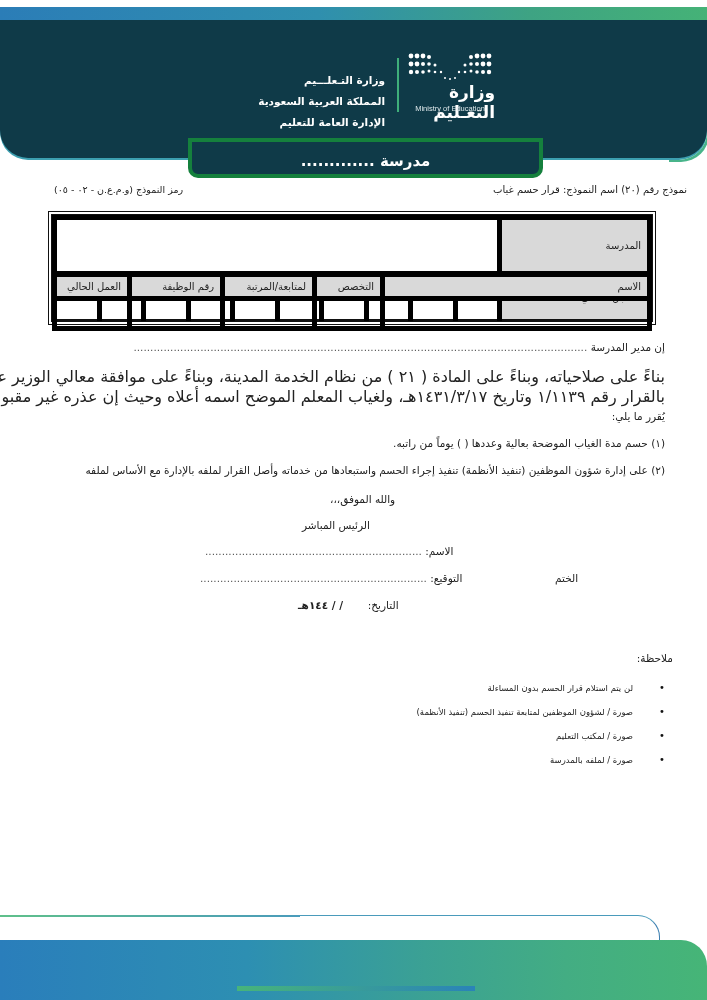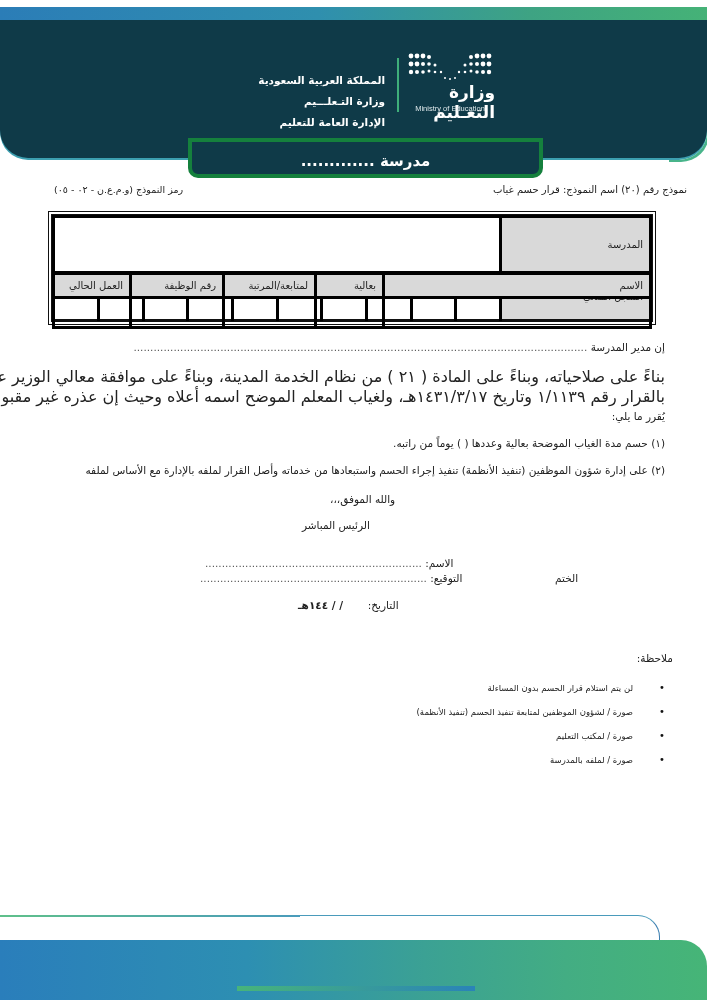--- a/index.html
+++ b/index.html
@@ -29,21 +29,21 @@
     color: #fff; font-size: 15px; font-weight: bold; text-align: center; line-height: 38px; }
 
   
   .meta-right { position: absolute; right: 20px; top: 184px; font-size: 10px; color: #222; }
   .meta-left { position: absolute; left: 54px; top: 184px; font-size: 9.5px; color: #222; }
 
   
   .info-table { position: absolute; left: 48px; top: 211px; width: 608px; height: 114px;
     border: 3px double #111; border-width: 4px; }
   .info-table table { width: 100%; height: 100%; border-collapse: collapse; table-layout: fixed; }
-  .info-table td { border: 3px solid #000000; font-size: 10px; padding: 0 6px; vertical-align: middle; text-align: right; }
+  .info-table td { border: 5px solid #000000; font-size: 10px; padding: 0 6px; vertical-align: middle; text-align: right; }
   .info-table td.lbl { background: #d9d9d9; }
   .info-table tr.r1 td { height: 30px; border-bottom: 2px solid #111; }
   .info-table tr.r2 td { height: 25px; border-bottom: 2px solid #111; }
   .info-table tr.r3 td { height: 24px; background: #d9d9d9; border-bottom: 2px solid #111; }
   .info-table tr.r4 td { height: 30px; }
 
   
   .line { position: absolute; right: 42px; font-size: 10.5px; color: #222; white-space: nowrap; }
   .dots { color: #555; letter-spacing: 0.5px; }
   .para { position: absolute; right: 42px; width: 625px; font-size: 16px; line-height: 20px; text-align: right; color: #222; }
@@ -65,22 +65,22 @@
     border-top-right-radius: 26px; }
   .footer-bar { position: absolute; left: 237px; top: 986px; width: 238px; height: 5px;
     background: linear-gradient(to right, #47b47a, #2a83b8); }
 </style>
 </head>
 <body>
 
 <div class="top-strip"></div>
 <div class="header-band">
   <div class="org-lines">
+    <div>وزارة التـعلـــيم</div>
     <div>المملكة العربية السعودية</div>
-    <div>وزارة التـعلـــيم</div>
     <div>الإدارة العامة للتعليم ..........</div>
   </div>
 </div>
 <div class="logo-divider"></div>
 <div class="logo">
   <svg class="logo-dots" viewBox="0 0 86 30">
     <g fill="#ffffff">
       <circle cx="4" cy="4" r="2.4"></circle>
         <circle cx="10" cy="4" r="2.4"></circle>
         <circle cx="16" cy="4" r="2.4"></circle>
@@ -163,21 +163,21 @@
     <colgroup>
       <col style="width:267px">
         <col style="width:68px">
         <col style="width:92px">
         <col style="width:93px">
         <col>
     </colgroup>
     <tbody>
         <tr class="r3">
       <td>الاسم</td>
-      <td>بعالية</td>
+      <td>التخصص</td>
       <td>لمتابعة/المرتبة</td>
       <td>رقم الوظيفة</td>
       <td>العمل الحالي</td>
     </tr>
     <tr class="r4">
       <td></td>
       <td></td>
       <td></td>
       <td></td>
       <td></td>
@@ -194,21 +194,21 @@
   <div style="white-space:nowrap;">بناءً على صلاحياته، وبناءً على المادة ( ٢١ ) من نظام الخدمة المدينة، وبناءً على موافقة معالي الوزير على إعطاء بعض الصلاحيات لمديري المدارس</div>
   <div style="white-space:nowrap;">بالقرار رقم ١/١١٣٩ وتاريخ ١٤٣١/٣/١٧هـ، ولغياب المعلم الموضح اسمه أعلاه وحيث إن عذره غير مقبول، وبمقتضى النظام.</div>
 </div>
 <div class="line" style="top:410px;">يُقرر ما يلي:</div>
 <div class="line" style="top:437px;">(١) حسم مدة الغياب الموضحة بعالية وعددها (          ) يوماً من راتبه.</div>
 <div class="line" style="top:464px;">(٢) على إدارة شؤون الموظفين (تنفيذ الأنظمة) تنفيذ إجراء الحسم واستبعادها من خدماته وأصل القرار لملفه بالإدارة مع الأساس لملفه</div>
 
 <div class="center" style="left:330px; top:493px;">والله الموفق،،،</div>
 <div class="center" style="left:302px; top:519px;">الرئيس المباشر</div>
 
-<div class="center" style="left:205px; top:545px; direction:rtl;margin-top:12px;">
+<div class="center" style="left:205px; top:545px; direction:rtl;">
   <span>الاسم:</span>
   <span class="dots">.................................................................</span>
 </div>
 <div class="center" style="left:200px; top:572px; direction:rtl;">
   <span>التوقيع:</span>
   <span class="dots">....................................................................</span>
 </div>
 <div class="center" style="left:555px; top:572px;">الختم</div>
 <div class="center" style="left:298px; top:599px; direction:rtl;">
   <span>التاريخ:</span>

